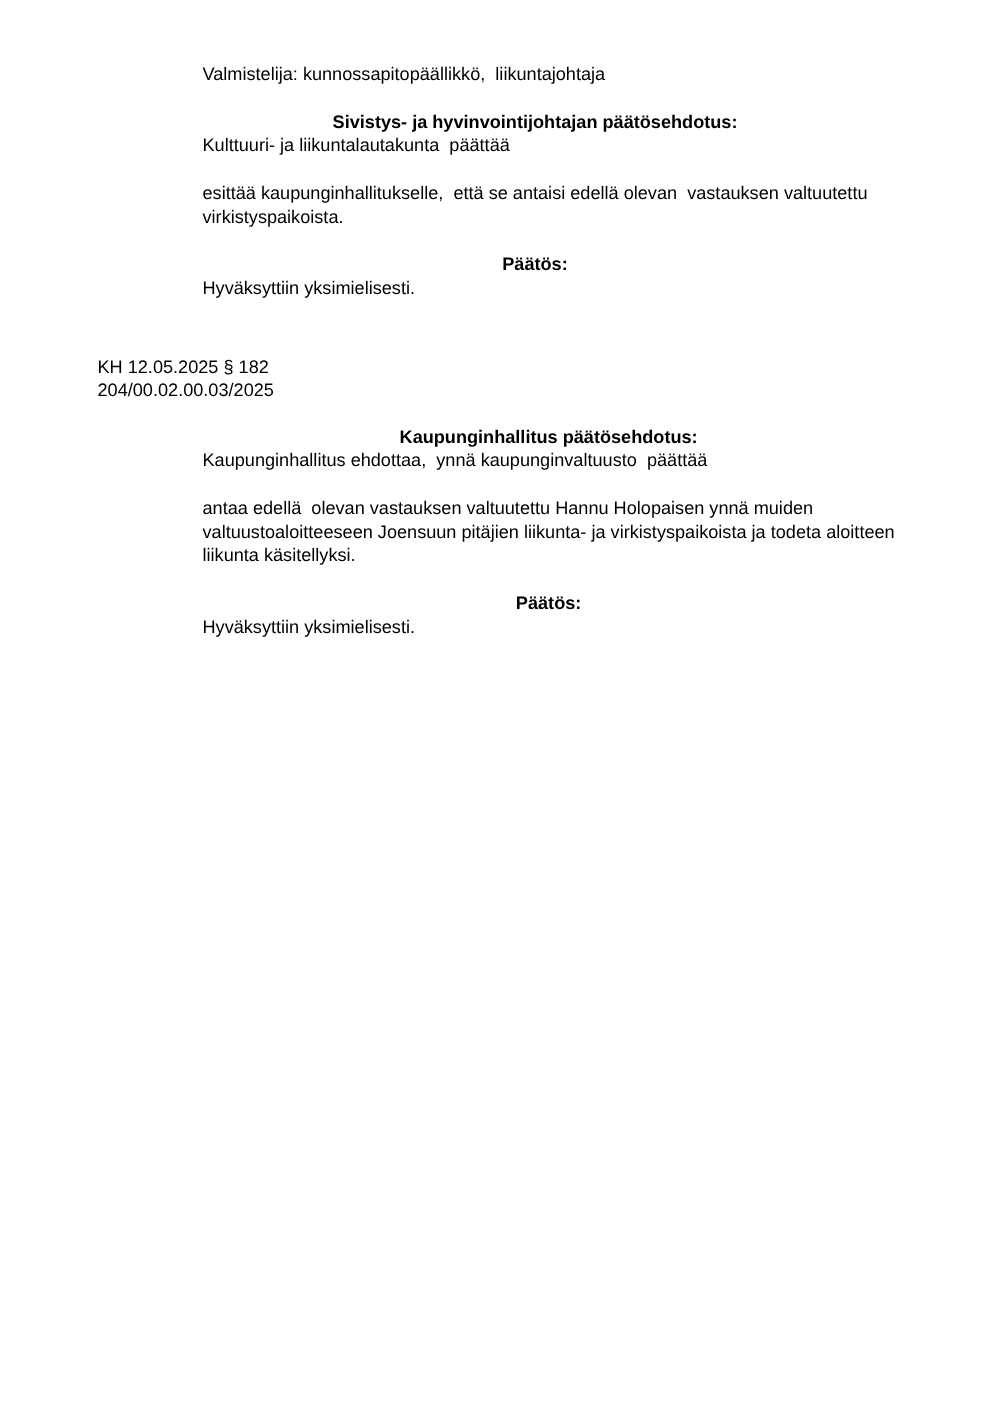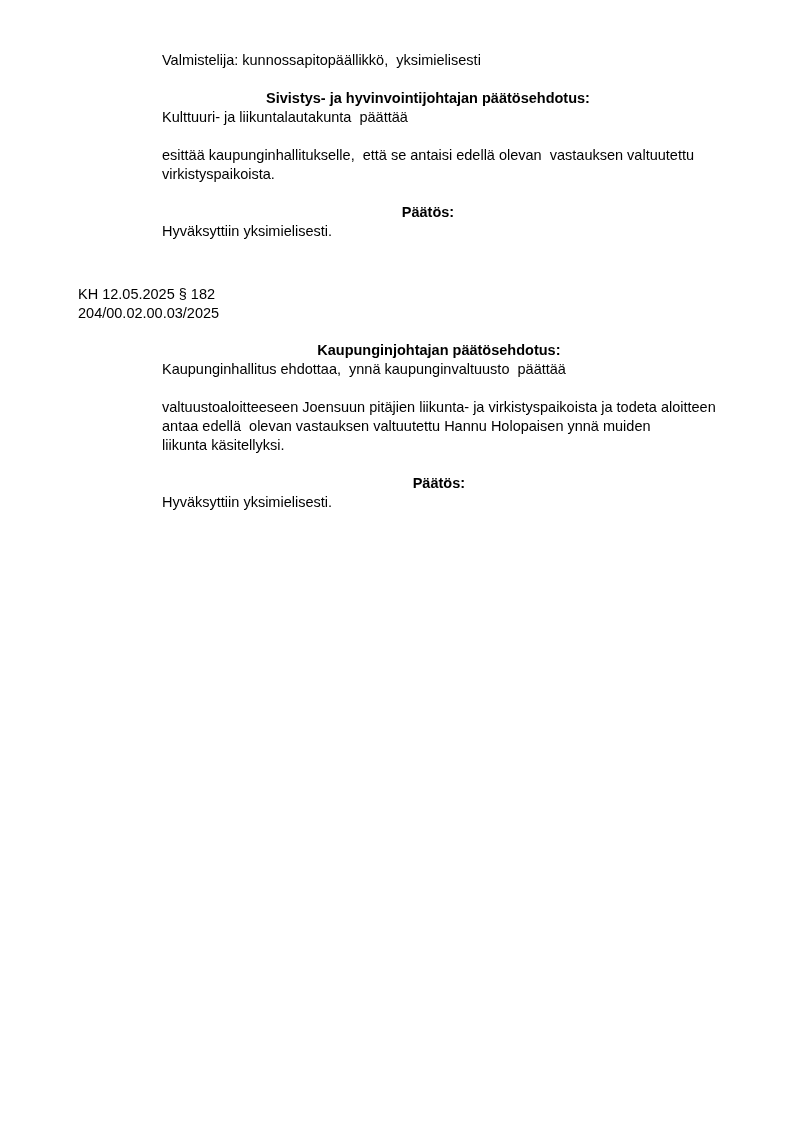--- a/index.html
+++ b/index.html
@@ -31,42 +31,42 @@
   }
   .bold { font-weight: bold; text-align: center; }
   .para-gap { height: 19px; }
 </style>
 </head>
 <body>
 
 <div class="page">
 
   <section class="block block-indent-1">
-    <div class="line">Valmistelija: kunnossapitopäällikkö,  yksimielisesti</div>
+    <div class="line">Valmistelija: kunnossapitopäällikkö,  liikuntajohtaja</div>
     <div class="para-gap"></div>
     <div class="line bold">Sivistys- ja hyvinvointijohtajan päätösehdotus:</div>
     <div class="line">Kulttuuri- ja liikuntalautakunta  päättää</div>
     <div class="para-gap"></div>
     <div class="line">esittää kaupunginhallitukselle,  että se antaisi edellä olevan  vastauksen valtuutettu</div>
     <div class="line">virkistyspaikoista.</div>
     <div class="para-gap"></div>
     <div class="line bold">Päätös:</div>
     <div class="line">Hyväksyttiin yksimielisesti.</div>
   </section>
 
   <section class="block block-margin">
     <div class="line">KH 12.05.2025 § 182</div>
     <div class="line">204/00.02.00.03/2025</div>
   </section>
 
   <section class="block block-indent-2">
-    <div class="line bold">Kaupunginjohtajan päätösehdotus:</div>
+    <div class="line bold">Kaupunginhallitus päätösehdotus:</div>
     <div class="line">Kaupunginhallitus ehdottaa,  ynnä kaupunginvaltuusto  päättää</div>
     <div class="para-gap"></div>
+    <div class="line">antaa edellä  olevan vastauksen valtuutettu Hannu Holopaisen ynnä muiden</div>
     <div class="line">valtuustoaloitteeseen Joensuun pitäjien liikunta- ja virkistyspaikoista ja todeta aloitteen</div>
-    <div class="line">antaa edellä  olevan vastauksen valtuutettu Hannu Holopaisen ynnä muiden</div>
     <div class="line">liikunta käsitellyksi.</div>
     <div class="para-gap"></div>
     <div class="line bold">Päätös:</div>
     <div class="line">Hyväksyttiin yksimielisesti.</div>
   </section>
 
 </div>
 
 </body></html>

